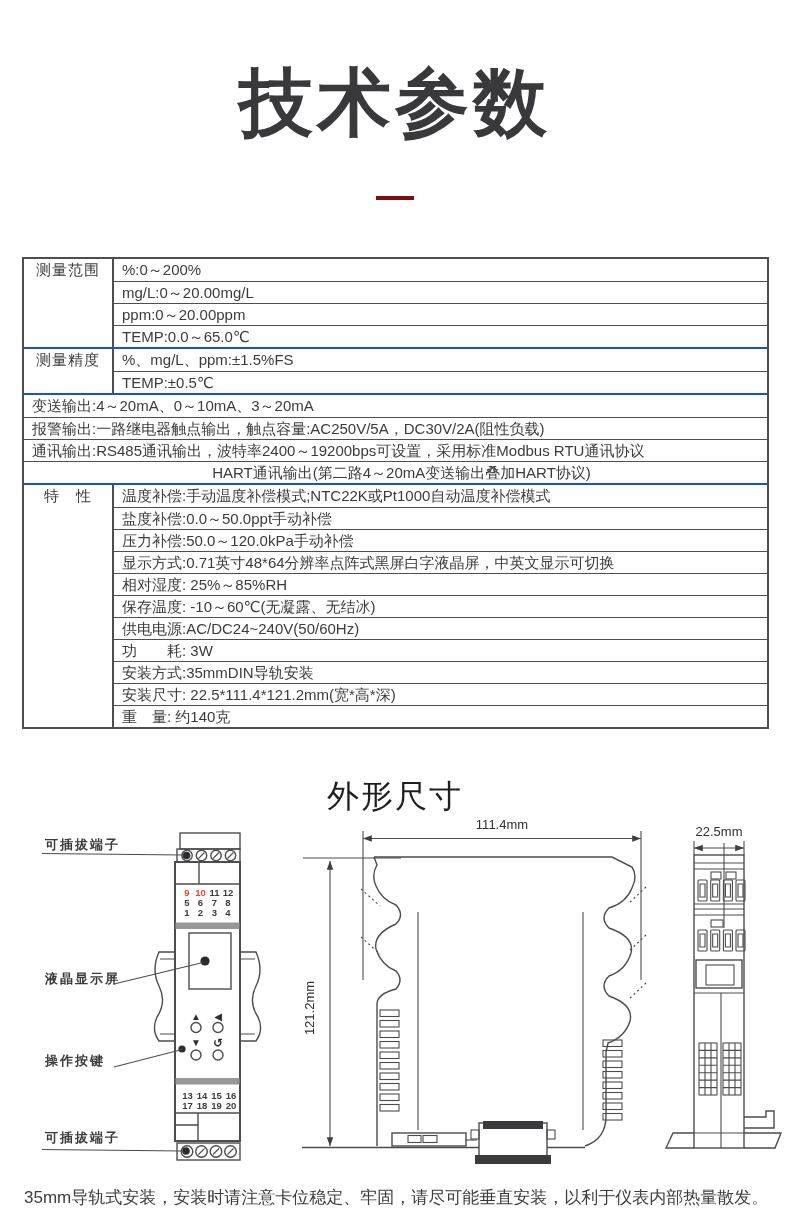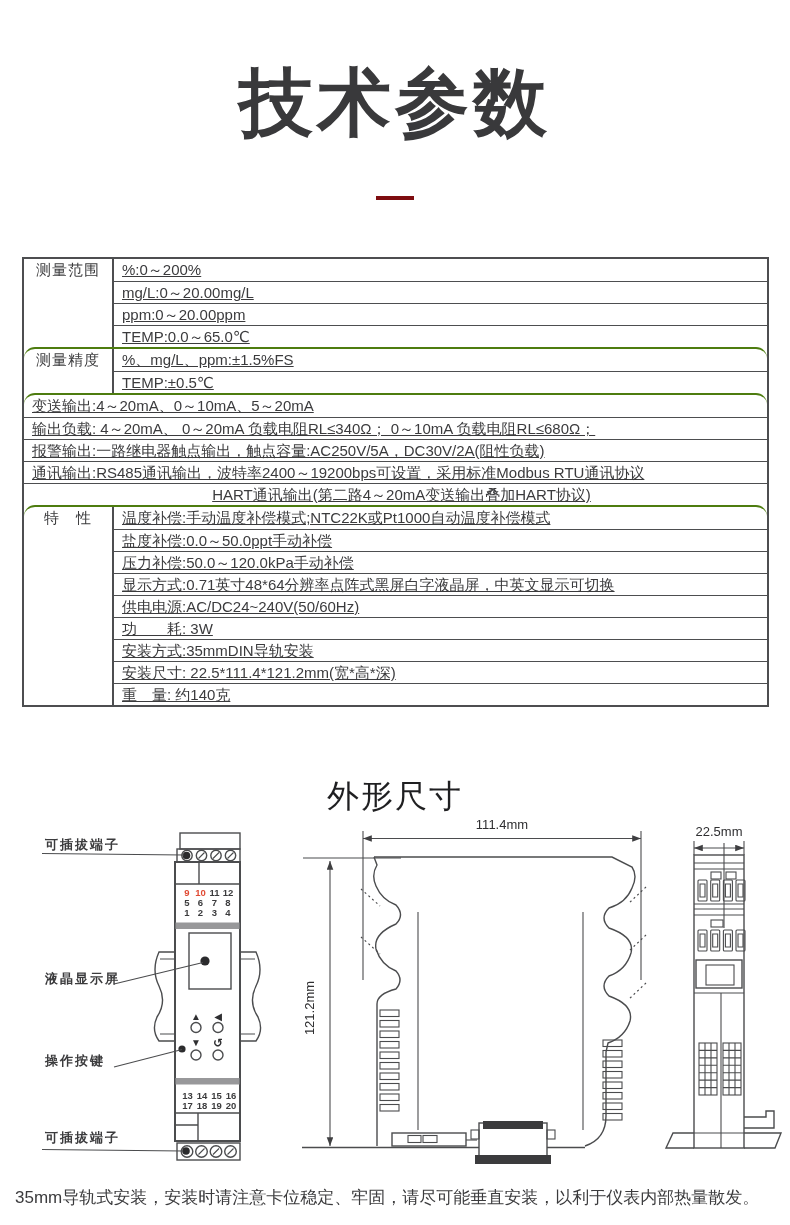--- a/index.html
+++ b/index.html
@@ -3,32 +3,32 @@
 <meta charset="utf-8">
 <style>
   html,body{margin:0;padding:0;background:#ffffff;}
   .page{position:relative;width:790px;height:1225px;background:#ffffff;overflow:hidden;
         font-family:"Liberation Sans","DejaVu Sans",sans-serif;color:#3b3b3d;}
   .big-title{position:absolute;top:62px;left:0;width:100%;text-align:center;
         font-size:74px;line-height:1.1;font-weight:bold;color:#39393b;letter-spacing:4px;margin:0;}
   .title-dash{position:absolute;top:196px;left:50%;margin-left:-19px;width:38px;height:4px;background:#7e0d10;}
   .spec-table{position:absolute;left:22px;top:257px;width:747px;border:2px solid #4d4e50;box-sizing:border-box;}
   .grp{display:flex;}
-  .grp + .grp{border-top:2px solid #4d7c0f;border-radius:11px;}
+  .grp + .grp{border-top:2px solid #1d4ed8;}
   .grp-label{flex:0 0 88px;width:88px;border-right:2px solid #4d4e50;text-align:center;
         padding-top:2px;font-size:15px;letter-spacing:1px;color:#3b3b3d;}
   .grp-rows{flex:1;display:flex;flex-direction:column;min-width:0;}
   .srow{height:22px;line-height:21px;box-sizing:border-box;font-size:15px;padding-left:8px;
-        white-space:nowrap;overflow:hidden;color:#3b3b3d;text-decoration:underline;}
+        white-space:nowrap;overflow:hidden;color:#3b3b3d;}
   .srow + .srow{border-top:1.5px solid #4d4e50;}
   .srow.center{text-align:center;padding-left:12px;}
   .section-title{position:absolute;top:775px;left:0;width:100%;text-align:center;margin:0;
         font-size:32px;font-weight:400;color:#1f1f21;letter-spacing:2px;}
   .drawings{position:absolute;top:812px;left:0;}
-  .footer-note{position:absolute;top:1186px;left:15px;width:745px;font-size:17px;color:#3b3b3d;}
+  .footer-note{position:absolute;top:1186px;left:24px;width:745px;font-size:17px;color:#3b3b3d;}
   
   svg .ln{stroke:#4b4c4e;fill:none;stroke-width:1.4;}
   svg .thick{stroke-width:2px;}
   svg .thin{stroke-width:1.1px;}
   svg .dash{stroke-dasharray:2 3;stroke-width:1.2px;}
   svg .band{fill:#98989a;stroke:none;}
   svg .dot{fill:#2b2b2d;stroke:none;}
   svg .dk{fill:#3b3b3d;stroke:none;}
   svg .wfill{fill:#ffffff;}
   svg text{stroke:none;font-family:"Liberation Sans","DejaVu Sans",sans-serif;}
@@ -59,34 +59,35 @@
     </div>
     <div class="grp">
       <div class="grp-label">测量精度</div>
       <div class="grp-rows">
         <div class="srow">%、mg/L、ppm:±1.5%FS</div>
         <div class="srow">TEMP:±0.5℃</div>
       </div>
     </div>
     <div class="grp">
       <div class="grp-rows">
-        <div class="srow">变送输出:4～20mA、0～10mA、5～20mA</div>
-        <div class="srow">输出负载: 4～20mA、 0～20mA 负载电阻RL≤340Ω； 0～10mA 负载电阻RL≤680Ω；</div>
+        <div class="srow">变送输出:4～20mA、0～10mA、3～20mA</div>
         <div class="srow">报警输出:一路继电器触点输出，触点容量:AC250V/5A，DC30V/2A(阻性负载)</div>
         <div class="srow">通讯输出:RS485通讯输出，波特率2400～19200bps可设置，采用标准Modbus RTU通讯协议</div>
         <div class="srow center">HART通讯输出(第二路4～20mA变送输出叠加HART协议)</div>
       </div>
     </div>
     <div class="grp">
       <div class="grp-label">特　性</div>
       <div class="grp-rows">
         <div class="srow">温度补偿:手动温度补偿模式;NTC22K或Pt1000自动温度补偿模式</div>
         <div class="srow">盐度补偿:0.0～50.0ppt手动补偿</div>
         <div class="srow">压力补偿:50.0～120.0kPa手动补偿</div>
         <div class="srow">显示方式:0.71英寸48*64分辨率点阵式黑屏白字液晶屏，中英文显示可切换</div>
+        <div class="srow">相对湿度: 25%～85%RH</div>
+        <div class="srow">保存温度: -10～60℃(无凝露、无结冰)</div>
         <div class="srow">供电电源:AC/DC24~240V(50/60Hz)</div>
         <div class="srow">功　　耗: 3W</div>
         <div class="srow">安装方式:35mmDIN导轨安装</div>
         <div class="srow">安装尺寸: 22.5*111.4*121.2mm(宽*高*深)</div>
         <div class="srow">重　量: 约140克</div>
       </div>
     </div>
   </div>
 
   <h2 class="section-title">外形尺寸</h2>

